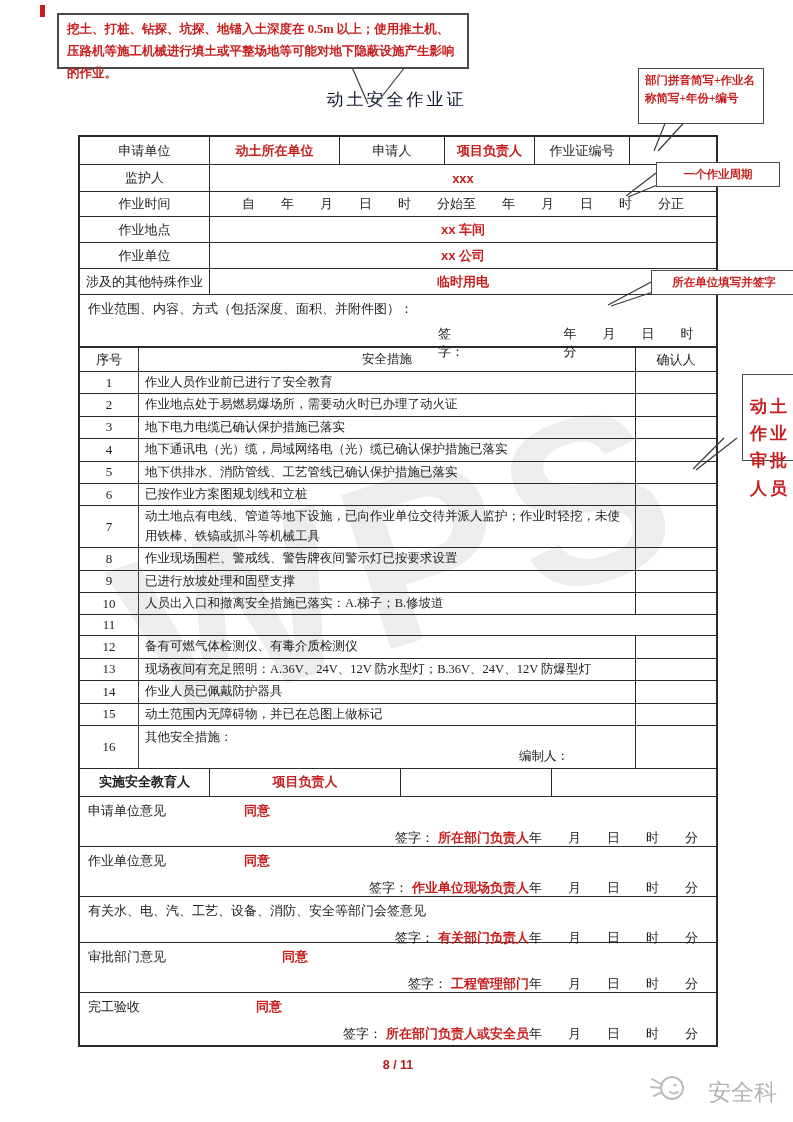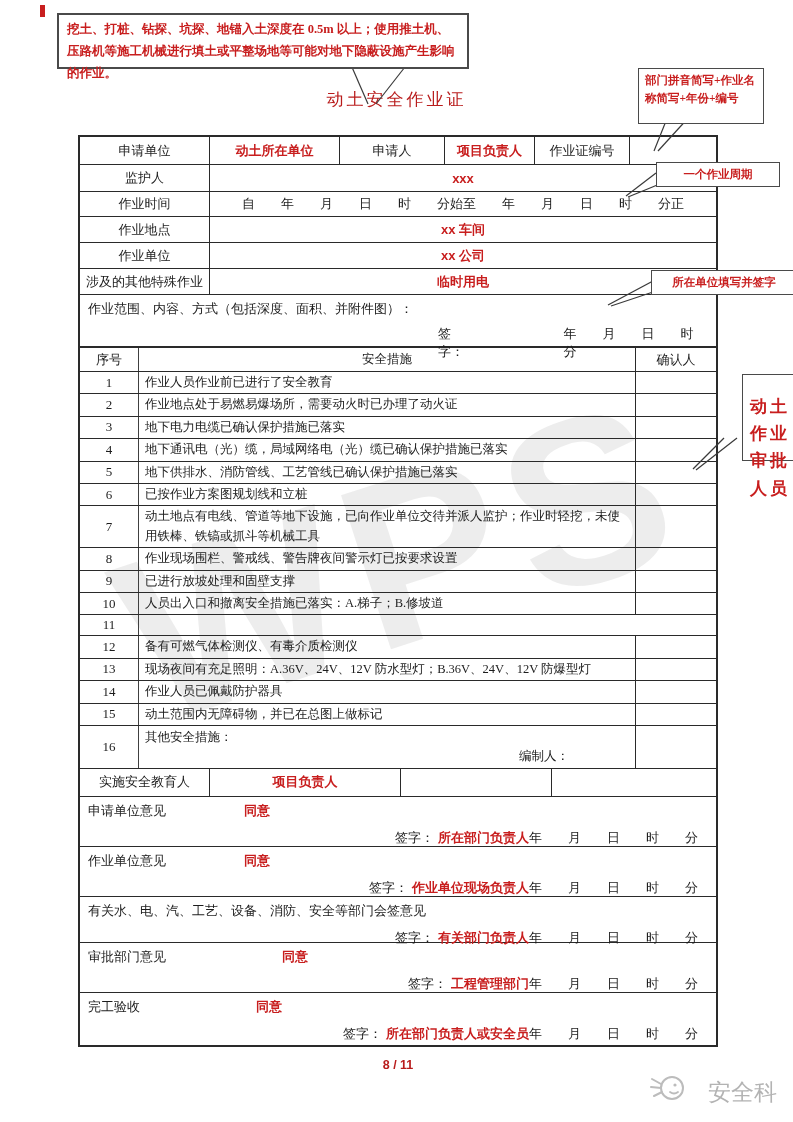--- a/index.html
+++ b/index.html
@@ -20,21 +20,21 @@
   .topnote{left:57px;top:13px;width:392px;height:44px;border-width:2px;font-size:12.5px;
            line-height:1.75;padding:4px 8px;}
   .note-permit{left:638px;top:68px;width:112px;height:48px;}
   .note-cycle{left:656px;top:162px;width:110px;height:17px;text-align:center;}
   .note-sign{left:651px;top:270px;width:132px;height:17px;text-align:center;}
   .note-approver{left:716px;top:374px;width:58px;height:64px;font-size:17px;letter-spacing:3px;
                  line-height:1.6;padding:18px 4px 3px 7px;margin-left:26px;}
   .leader{position:absolute;left:0;top:0;z-index:5;pointer-events:none;}
   
   .title{position:absolute;left:0;top:88px;width:100%;text-align:center;font-size:17px;
-         letter-spacing:3px;color:#b91c1c;z-index:2;}
+         letter-spacing:3px;color:#0f172a;z-index:2;}
   
   .tbl{position:absolute;left:78px;top:135px;width:640px;border:2px solid #2a2a2a;z-index:2;
        box-sizing:border-box;background:transparent;font-size:13px;}
   .row{display:flex;border-bottom:1px solid #2a2a2a;box-sizing:border-box;}
   .row:last-child{border-bottom:none;}
   .cell{border-right:1px solid #2a2a2a;box-sizing:border-box;display:flex;align-items:center;
         justify-content:center;text-align:center;}
   .cell:last-child{border-right:none;}
   .red-b{color:#c81e1e;font-weight:bold;font-family:"Liberation Sans",sans-serif;}
   .h27{height:27px}.h26{height:26px}.h24{height:24px}.h25{height:25px}
@@ -51,21 +51,21 @@
   .mno{width:59px;border-right:1px solid #404040;box-sizing:border-box;display:flex;
        align-items:center;justify-content:center;}
   .mtext{flex:1;border-right:1px solid #2a2a2a;box-sizing:border-box;display:flex;
          align-items:center;padding:1px 6px;text-align:left;line-height:1.55;font-size:12.5px;}
   .mconf{width:80px;}
   .tall{min-height:42px;}
   .m16wrap{flex-direction:column;align-items:stretch;justify-content:space-between;
            padding:2px 6px 1px 6px;}
   .preparer{align-self:flex-end;padding-right:60px;}
   
-  .edu .cell{height:27px;}
+  .edu .cell{height:27px;font-weight:bold;}
   .we1{width:130px}.we2{width:191px}.we3{width:151px}.we4{width:168px}
   
   .oprow{display:block;border-bottom:1px solid #2a2a2a;box-sizing:border-box;
          padding:5px 8px 3px 8px;}
   .oprow:last-child{border-bottom:none;}
   .op-line1{display:flex;}
   .op-value{margin-left:78px;}
   .op-value.indent2{margin-left:116px;}
   .op-sig{display:flex;justify-content:flex-end;margin-top:9px;padding-right:10px;}
   .op-sig .pfx{margin-right:4px;}

